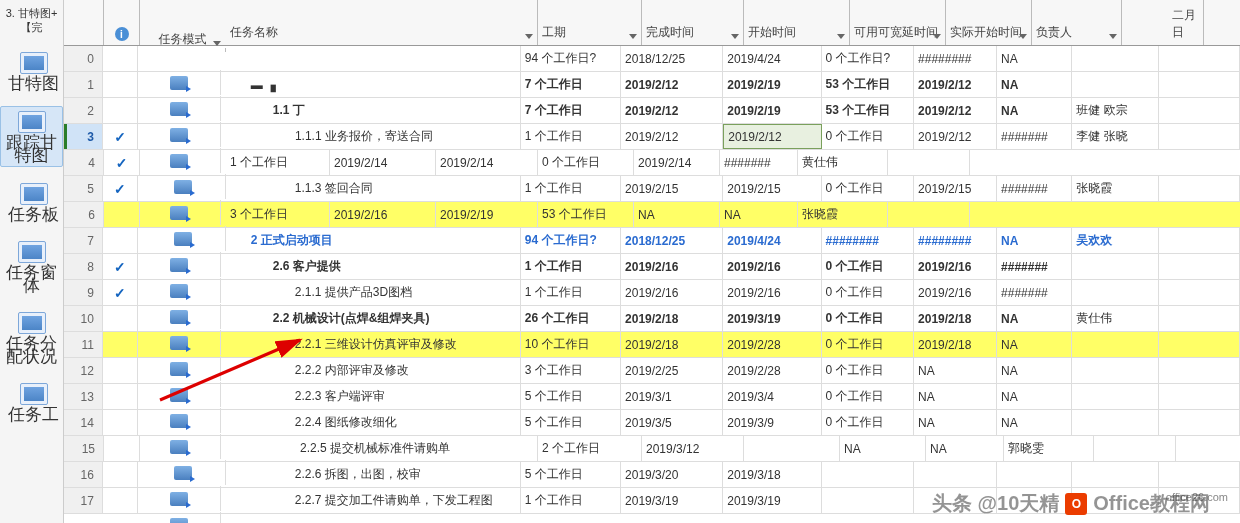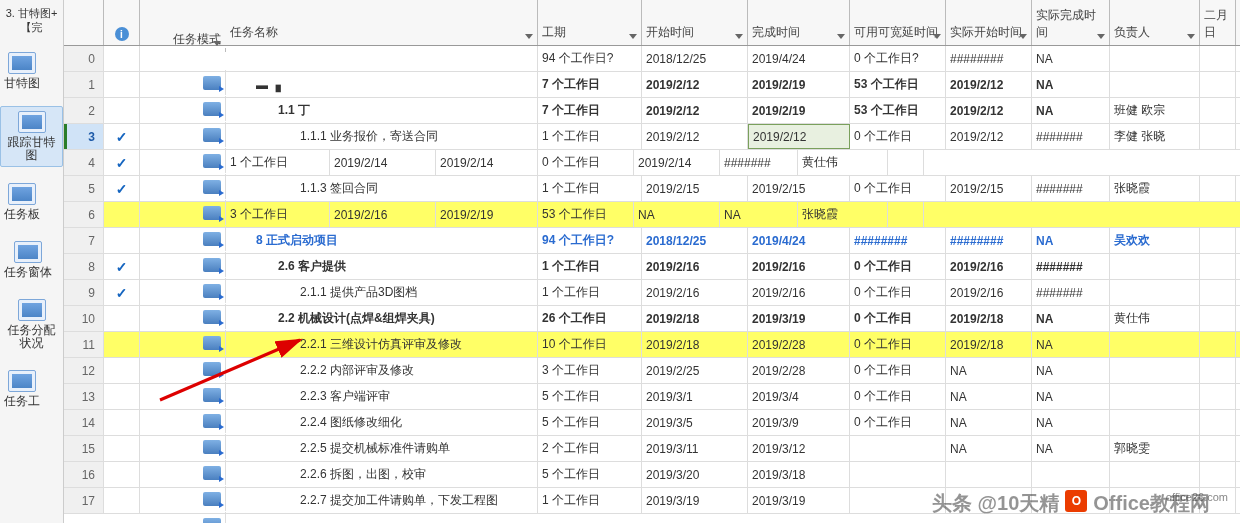--- a/index.html
+++ b/index.html
@@ -1,60 +1,60 @@
 <!DOCTYPE html>
 <html><head>
 <meta charset="utf-8">
 <style>
 * { box-sizing: border-box; margin: 0; padding: 0; }
 body { font-family: "Microsoft YaHei", Arial, sans-serif; font-size: 12px; background: #fff; color: #333; overflow: hidden; width: 1240px; height: 523px; position: relative; }
 .app { display: flex; height: 100%; }
-.sidebar { width: 64px; background: #f5f5f5; border-right: 1px solid #ccc; display: flex; flex-direction: column; align-items: flex-start; padding-top: 6px; }
+.sidebar { width: 64px; background: #f5f5f5; border-right: 1px solid #ccc; display: flex; flex-direction: column; align-items: flex-end; padding-top: 6px; }
 .side-label { font-size: 11px; color: #333; text-align: center; line-height: 14px; margin-bottom: 8px; padding: 0 4px; }
 .side-item { display: flex; flex-direction: column; align-items: center; margin: 6px 0; cursor: pointer; padding: 4px; }
 .side-item.active { background: #d6e6f7; border: 1px solid #9ac1e6; border-radius: 2px; }
 .side-icon { width: 28px; height: 22px; background: #e8f0fb; border: 1px solid #7da7d9; border-radius: 2px; position: relative; }
 .side-icon::before { content:""; position:absolute; left:3px; top:3px; right:3px; bottom:3px; background:linear-gradient(#6fa3e0,#4c85c7); }
-.side-txt { font-size: 12px; margin-top: 3px; text-align:center; line-height:13px; }
+.side-txt { font-size: 17px; margin-top: 3px; text-align:center; line-height:13px; }
 .main { flex: 1; overflow: hidden; display: flex; flex-direction: column; }
 .grid-header { display: flex; height: 46px; border-bottom: 1px solid #999; background: #f7f7f7; }
 .grid-body { flex:1; overflow:auto; }
 .row { display: flex; height: 26px; border-bottom: 1px solid #ddd; align-items:center; }
 .row.yellow { background: #ffff66; }
 .row.blue-text .tname, .row.blue-text .c { color: #2a6bd0; font-weight: bold; }
 .cell { border-right: 1px solid #ddd; height: 100%; display:flex; align-items:center; padding: 0 4px; overflow:hidden; white-space:nowrap; }
 .hcell { border-right:1px solid #bbb; display:flex; align-items:flex-end; padding: 0 4px 4px 4px; font-size: 12px; color:#444; position:relative; }
 .hcell .dd { position:absolute; right:4px; bottom:6px; width:0; height:0; border-left:4px solid transparent; border-right:4px solid transparent; border-top:5px solid #666; }
 .col-id { width: 40px; text-align:right; justify-content:flex-end; background:#f0f0f0; color:#666; padding-right:8px; }
 .hcell.col-id { background:#f7f7f7; }
 .col-info { width: 36px; justify-content:center; }
-.col-mode { width: 86px; justify-content:flex-end;margin-top:48px; }
+.col-mode { width: 86px; justify-content:center;margin-top:48px; }
 .col-name { width: 312px; }
 .col-dur { width: 104px; }
 .col-start { width: 106px; }
 .col-finish { width: 102px; }
 .col-slack { width: 96px; }
 .col-astart { width: 86px; }
 .col-afinish { width: 78px; }
 .col-owner { width: 90px; }
-.col-feb { width: 36px; }
+.col-feb { width: 36px; margin-left: 46px; }
 .info-ico { width:14px; height:14px; border-radius:50%; background:#4a8fd6; color:#fff; font-size:10px; display:flex; align-items:center; justify-content:center; font-weight:bold; }
 .check { color:#1565c0; font-size:14px; font-weight:bold; }
 .mode-ico { width:18px; height:14px; background:linear-gradient(#7fb0e4,#4a7fbf); border-radius:2px; position:relative; }
 .mode-ico::after { content:""; position:absolute; right:-3px; bottom:-2px; width:0; height:0; border-left:5px solid #2a6bd0; border-top:3px solid transparent; border-bottom:3px solid transparent; }
 .tname { padding-left: 0; }
 .indent-0 { padding-left: 4px; }
 .indent-1 { padding-left: 26px; font-weight:bold; }
 .indent-2 { padding-left: 48px; font-weight:bold; }
 .indent-3 { padding-left: 70px; }
 .row.sel .col-id { background:#d0e3f7; color:#1e5aa8; font-weight:bold; border-left:3px solid #2a7d2a; }
 .cell.hl-finish { background:#e8f0e0; border:1px solid #7aa05c; }
 .c.bold { font-weight:bold; }
 .arrow-annot { position:absolute; left:150px; top:330px; pointer-events:none; }
-.watermark { position:absolute; right:30px; bottom:6px; font-size:20px; font-weight:bold; color:rgba(60,60,60,.55); display:flex; align-items:flex-start; gap:6px; }
+.watermark { position:absolute; right:30px; bottom:6px; font-size:20px; font-weight:bold; color:rgba(60,60,60,.55); display:flex; align-items:center; gap:6px; }
 .watermark .logo { width:22px; height:22px; background:#eb3c00; border-radius:3px; display:inline-flex; align-items:center; justify-content:center; color:#fff; font-size:12px; }
 .tag-link { position:absolute; right:12px; bottom:20px; font-size:11px; color:#888; }
 </style>
 </head>
 <body>
 
 <div class="app">
   <div class="sidebar">
     <div class="side-label">3. 甘特图+【完</div>
     <div class="side-item">
@@ -94,38 +94,34 @@
           <span class="dd"></span>
         </div>
       <div class="hcell col-name">
           <span>任务名称</span>
           <span class="dd"></span>
         </div>
       <div class="hcell col-dur">
           <span>工期</span>
           <span class="dd"></span>
         </div>
+      <div class="hcell col-finish">
+          <span>完成时间</span>
+          <span class="dd"></span>
+        </div>
       <div class="hcell col-start">
           <span>开始时间</span>
           <span class="dd"></span>
         </div>
-      <div class="hcell col-finish">
-          <span>完成时间</span>
-          <span class="dd"></span>
-        </div>
       <div class="hcell col-slack">
           <span>可用可宽延时间</span>
           <span class="dd"></span>
         </div>
       <div class="hcell col-astart">
           <span>实际开始时间</span>
-          <span class="dd"></span>
-        </div>
-      <div class="hcell col-afinish">
-          <span>实际完成时间</span>
           <span class="dd"></span>
         </div>
       <div class="hcell col-owner">
           <span>负责人</span>
           <span class="dd"></span>
         </div>
       <div class="hcell col-feb">
           <span>二月日</span>
         </div>
     </div>
@@ -354,21 +350,21 @@
           </div>
           <div class="cell col-feb"></div>
         </div>
         <div class="row blue-text">
           <div class="cell col-id">7</div>
           <div class="cell col-info"></div>
           <div class="cell col-mode">
             <span class="mode-ico"></span>
           </div>
           <div class="cell col-name">
-            <span class="tname indent-1 bold">8 正式启动项目</span>
+            <span class="tname indent-1 bold">2 正式启动项目</span>
           </div>
           <div class="cell col-dur">
             <span class="c bold">94 个工作日?</span>
           </div>
           <div class="cell col-start">
             <span class="c bold">2018/12/25</span>
           </div>
           <div class="cell col-finish">
             <span class="c bold">2019/4/24</span>
           </div>
@@ -618,23 +614,20 @@
           <div class="cell col-id">15</div>
           <div class="cell col-info"></div>
           <div class="cell col-mode">
             <span class="mode-ico"></span>
           </div>
           <div class="cell col-name">
             <span class="tname indent-3">2.2.5 提交机械标准件请购单</span>
           </div>
           <div class="cell col-dur">
             <span class="c">2 个工作日</span>
-          </div>
-          <div class="cell col-start">
-            <span class="c">2019/3/11</span>
           </div>
           <div class="cell col-finish">
             <span class="c">2019/3/12</span>
           </div>
           <div class="cell col-slack">
             <span class="c"></span>
           </div>
           <div class="cell col-astart">
             <span class="c">NA</span>
           </div>

